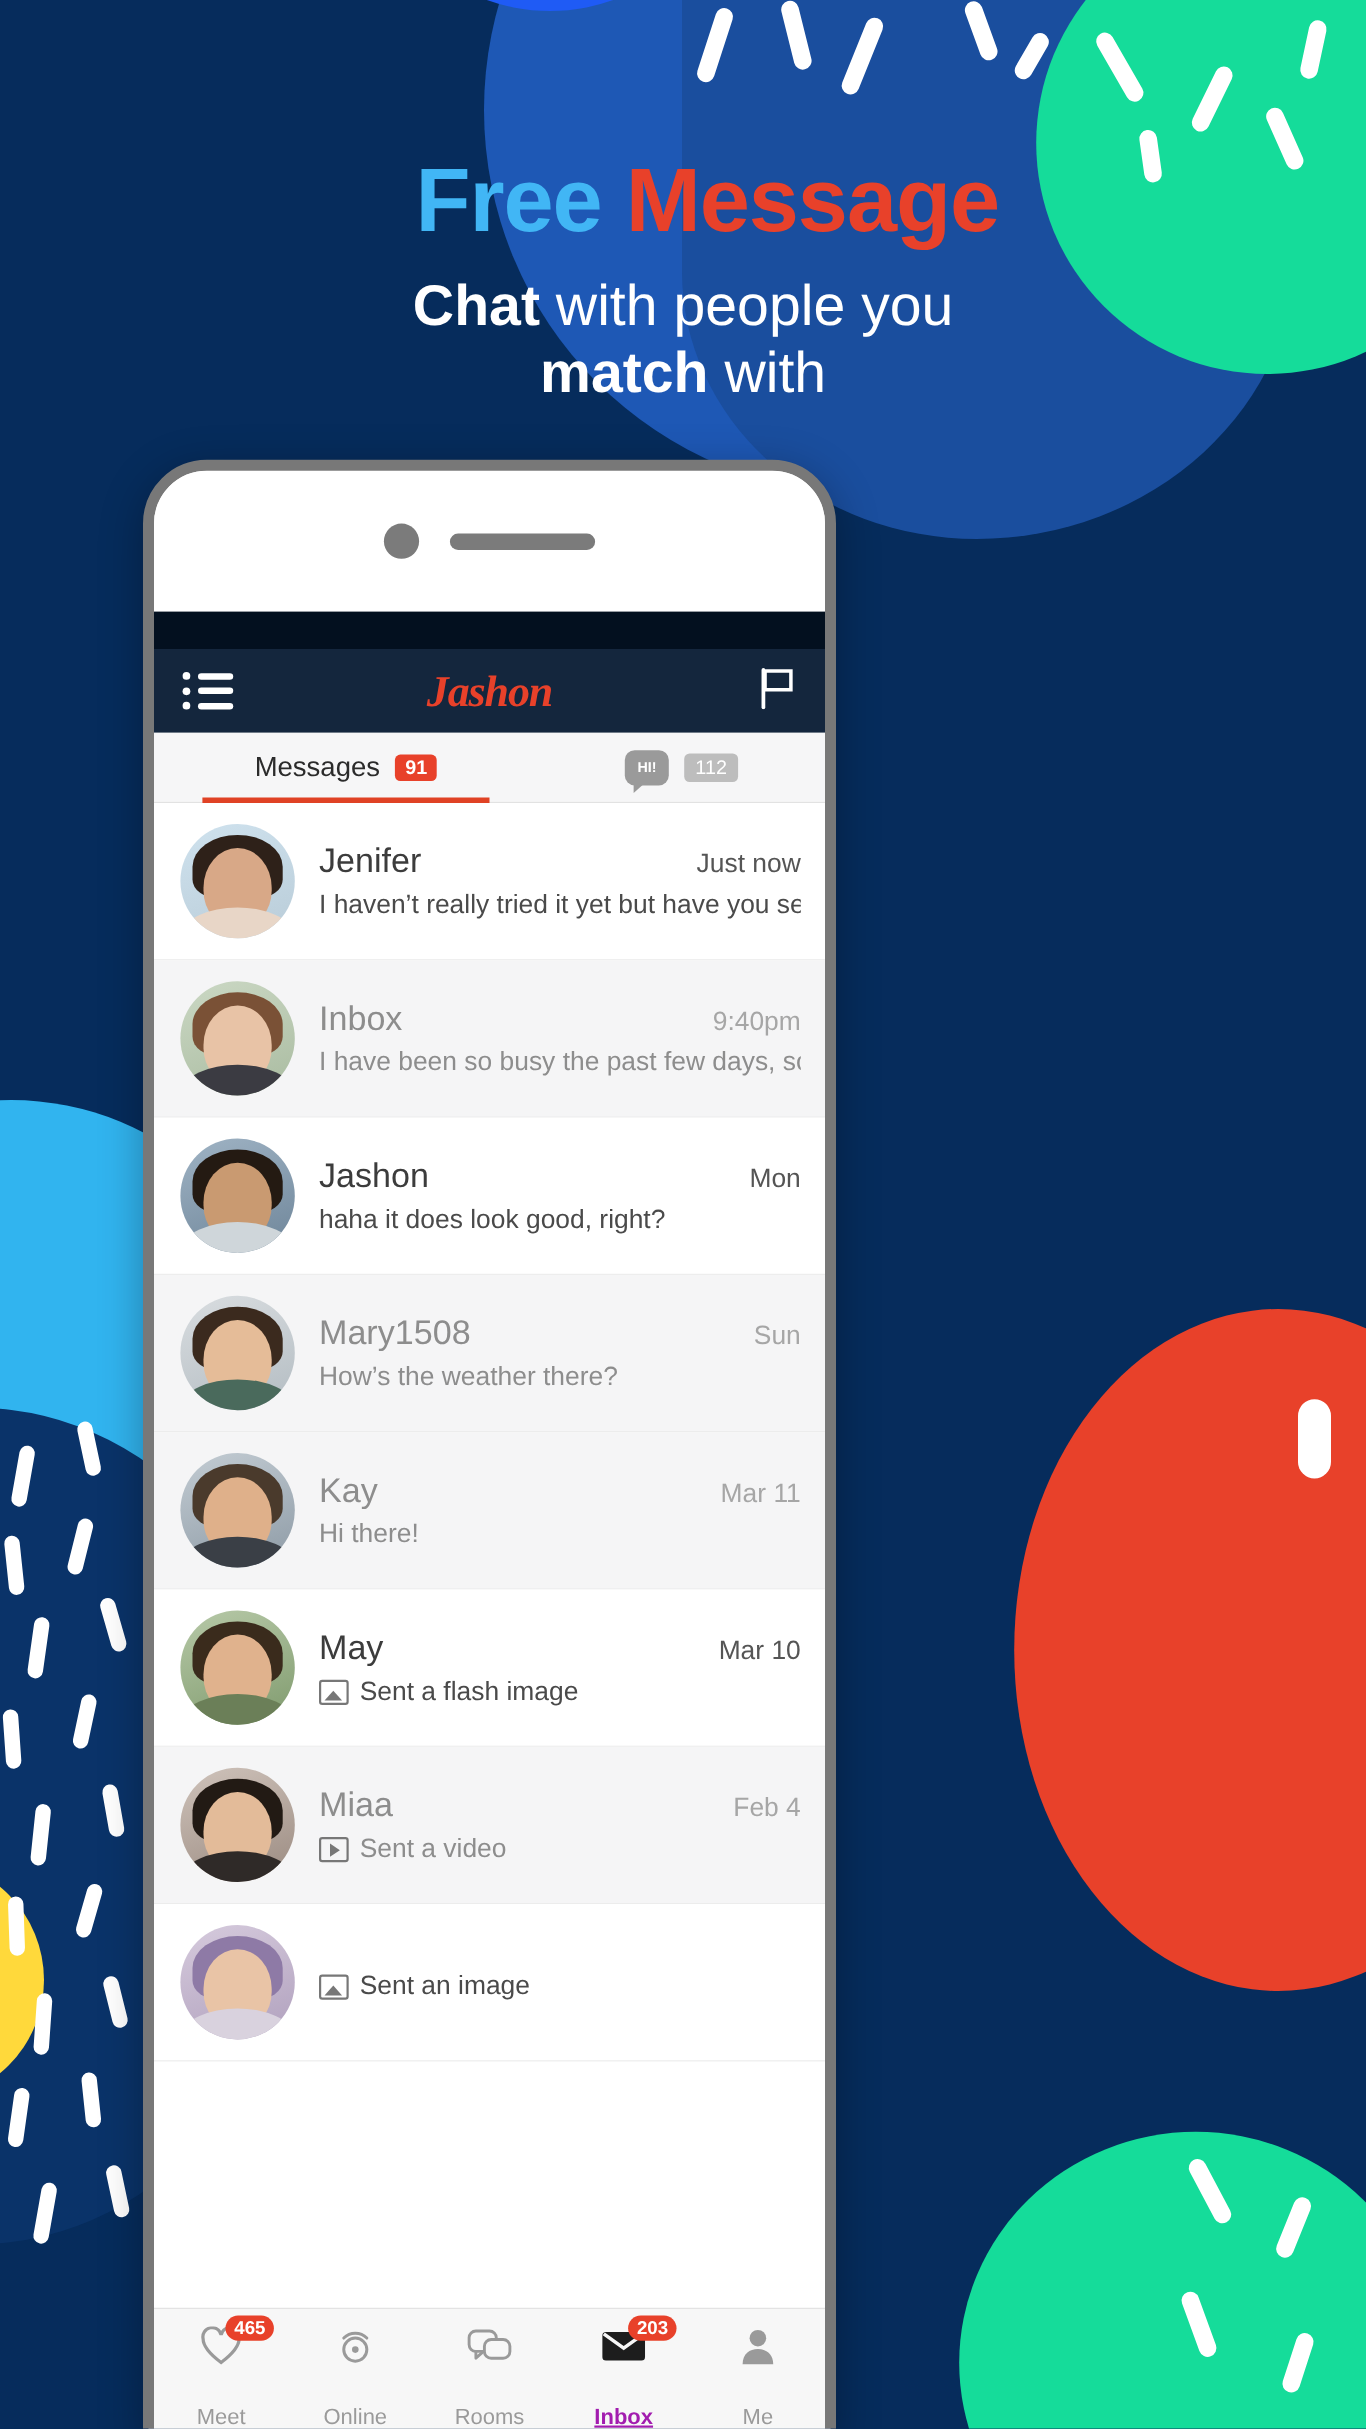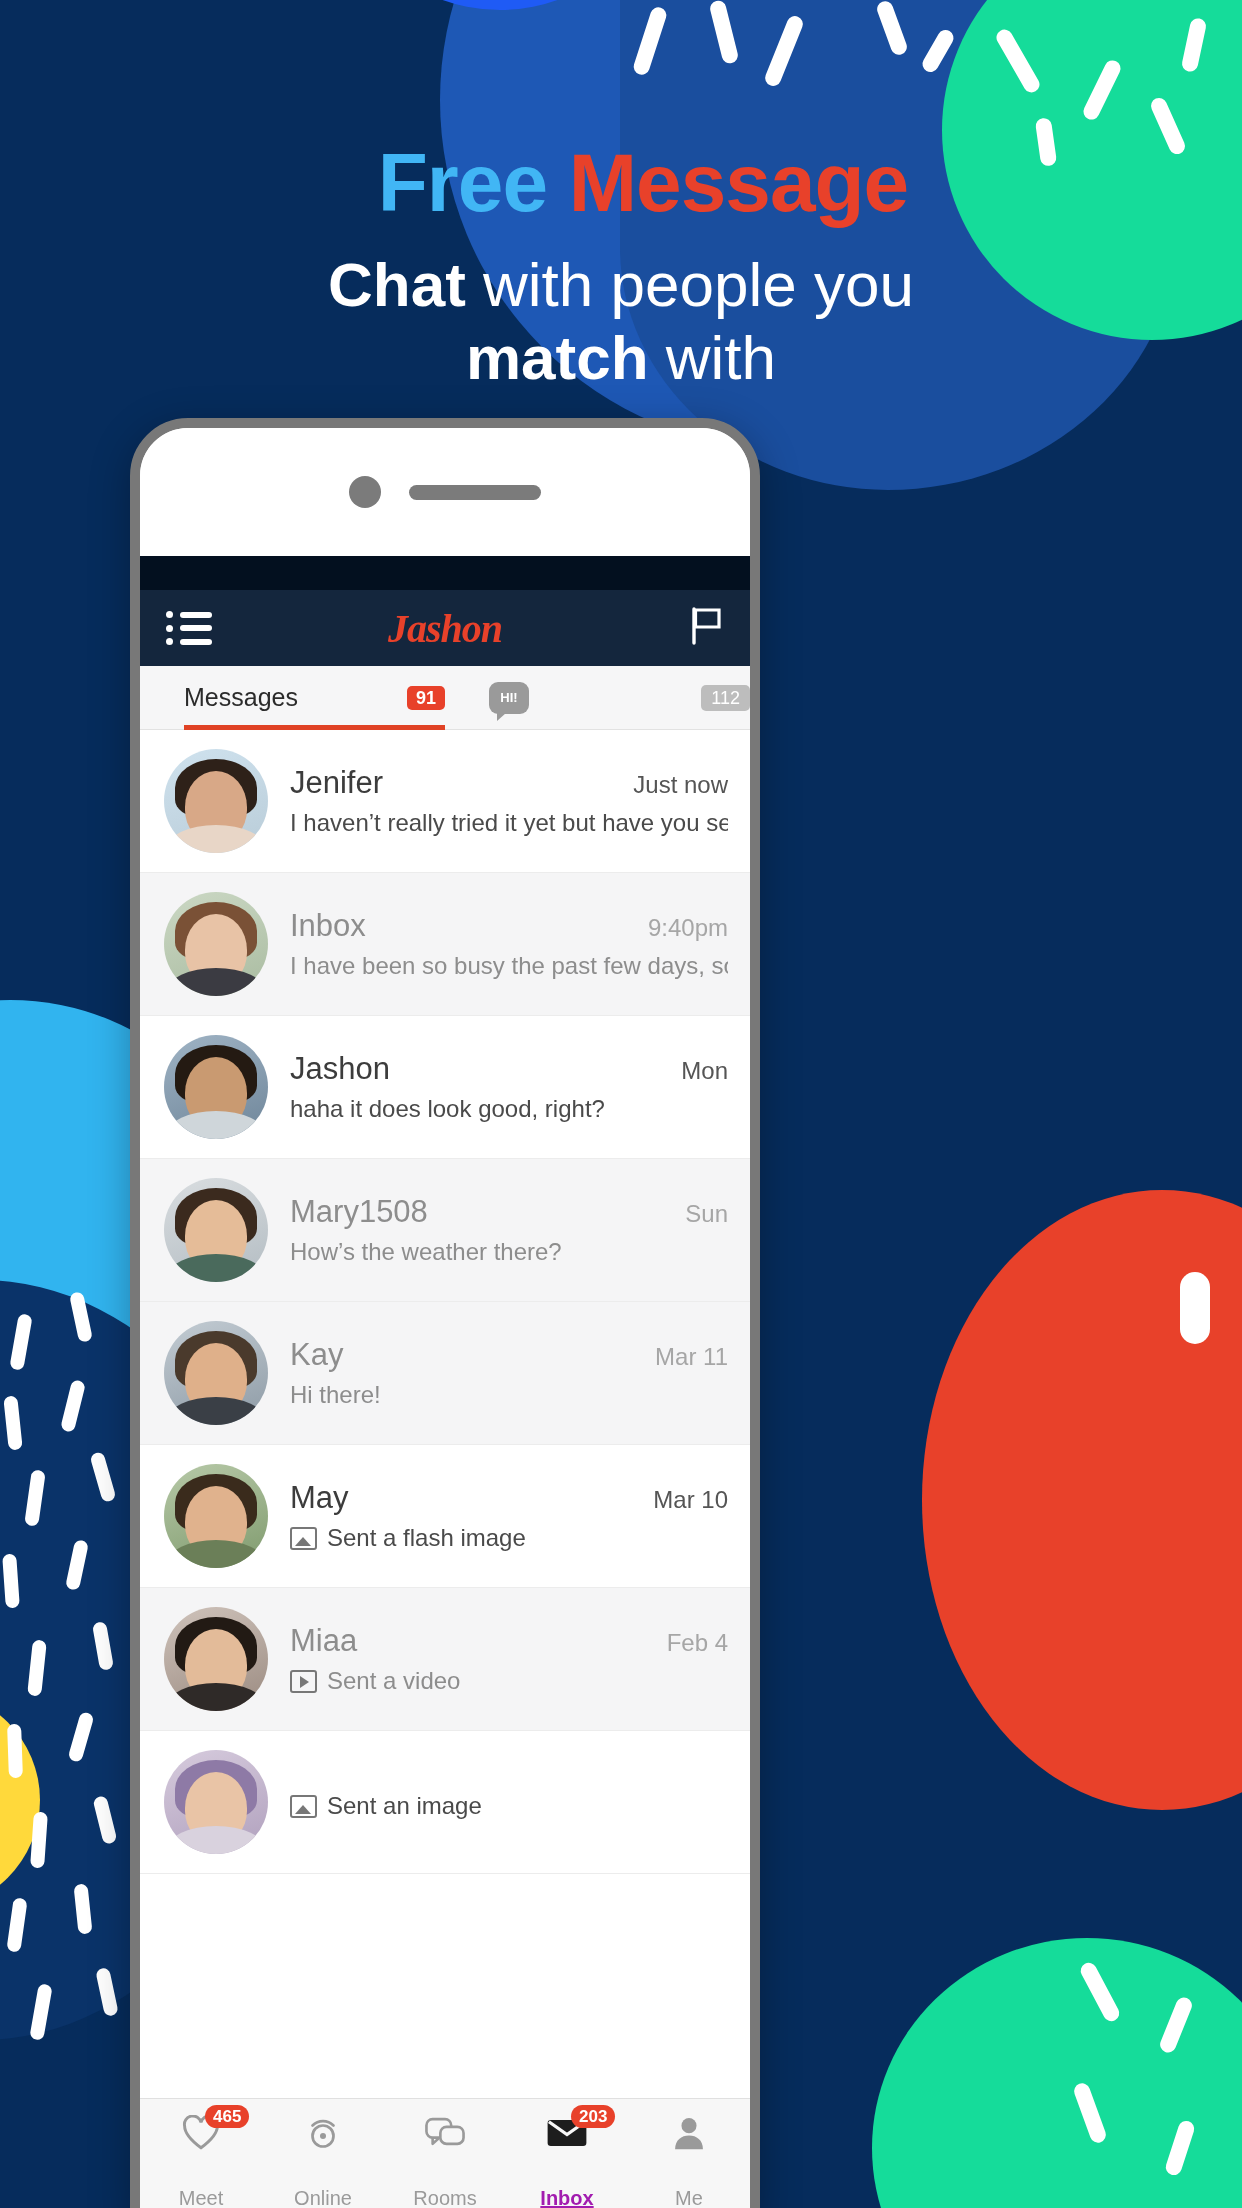--- a/index.html
+++ b/index.html
@@ -105,21 +105,21 @@
     font-weight: bold;
     letter-spacing: -1px;
     line-height: 1.05;
     white-space: nowrap;
     margin-left: 44px;
   }
   .h-free { color: #41b6f5; }
   .h-message { color: #e8412a; }
   .h-line2, .h-line3 {
     color: #ffffff;
-    font-size: 62px;
+    font-size: 52px;
     line-height: 1.18;
     font-weight: 300;
     white-space: nowrap;
   }
   .h-line2 { margin-top: 22px; }
   .h-strong { font-weight: bold; }
 
   
   .phone {
     position: absolute;
@@ -197,21 +197,21 @@
   .tabs {
     height: 64px;
     background: #f6f6f7;
     display: flex;
     border-bottom: 1px solid #e2e2e2;
   }
   .tab {
     flex: 1;
     display: flex;
     align-items: center;
-    justify-content: space-between;
+    justify-content: center;
     gap: 14px;
     position: relative;
     margin-left: 44px;
   }
   .tab-label {
     font-size: 25px;
     color: #2b2b2b;
   }
   .badge {
     background: #e8412a;

